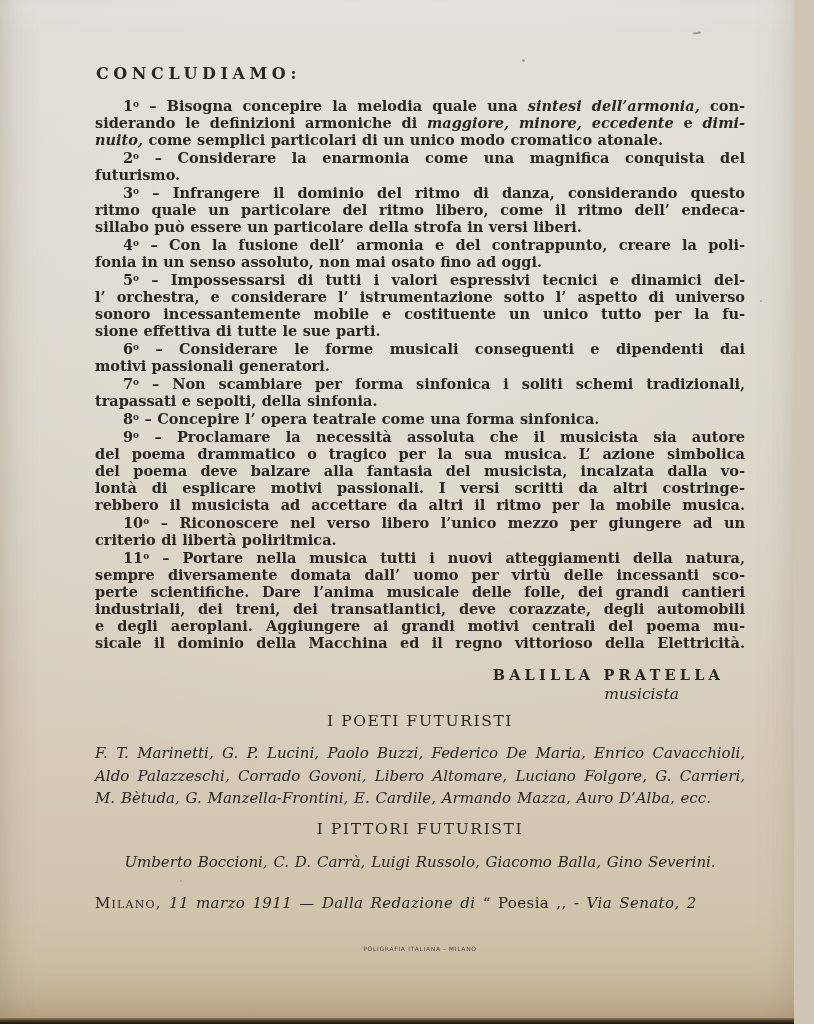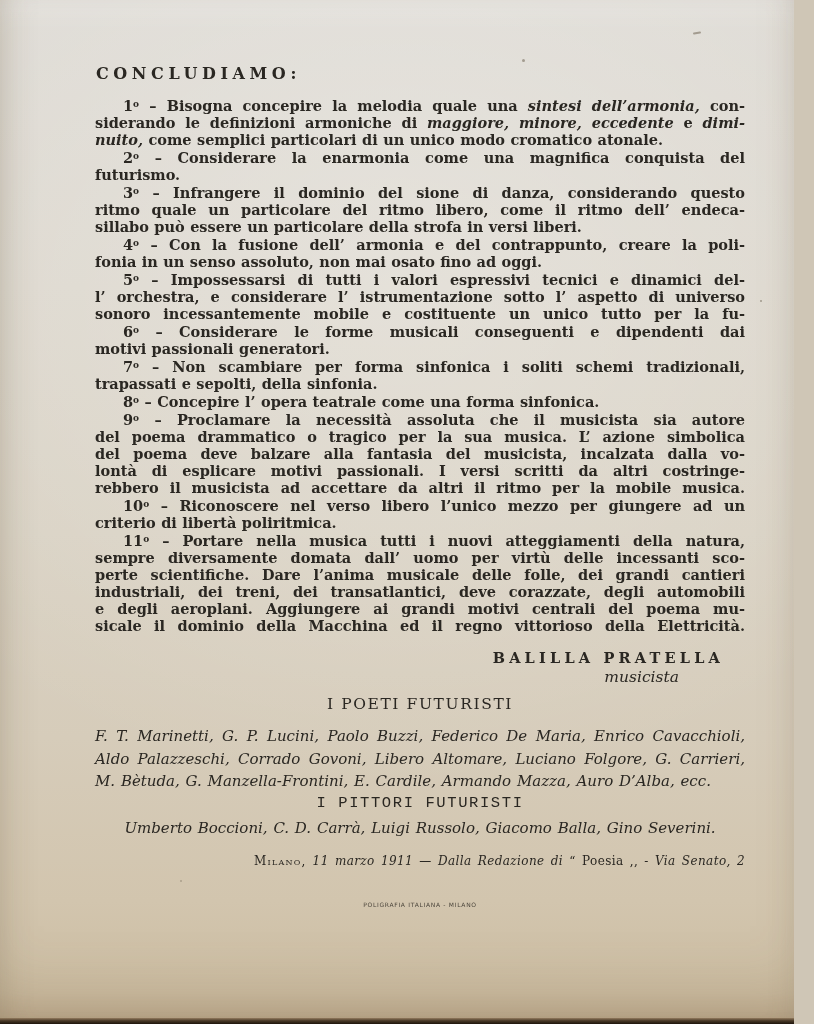--- a/index.html
+++ b/index.html
@@ -48,24 +48,24 @@
   .sig-role { margin-top: 2px; font-style: italic; font-size: 15.5px; padding-right: 66px; }
 
   .section-head {
     margin-top: 9px; text-align: center;
     font-size: 15.5px; font-weight: 400; letter-spacing: 1.6px;
   }
   .poets-lines { margin-top: 12px; font-style: italic; font-size: 15px; line-height: 22.5px; word-spacing: 1px; }
   .pline { text-align: justify; text-align-last: justify; }
   .pline.last { text-align-last: left; }
 
-  .painters-head { margin-top: 1px; font-family: Liberation Mono, monospace; }
-  .painters-line { margin-top: 7px; text-align: center; font-style: italic; font-size: 15px; word-spacing: 1px; }
+  .painters-head { margin-top: 10px; }
+  .painters-line { margin-top: 15px; text-align: center; font-style: italic; font-size: 15px; word-spacing: 1px; }
 
-  .colophon { margin-top: 17px; text-align: right; font-size: 12px; letter-spacing: .4px; word-spacing: 2px; }
+  .colophon { margin-top: 23px; text-align: left; font-size: 15px; letter-spacing: .4px; word-spacing: 2px; }
   .colophon .sc { font-variant: small-caps; letter-spacing: 1.2px; font-style: normal; }
   .colophon .rm { font-style: normal; }
 
   .imprint {
     margin-top: 33px; text-align: center;
     font-family: "DejaVu Sans", sans-serif;
     font-size: 6px; letter-spacing: .7px; color: #4c463c;
   }
 </style>
 </head>
@@ -84,32 +84,33 @@
         <div>
           <div class="line first"><span>1<span class="ord">o</span></span><span> – </span><span>Bisogna concepire la melodia quale una </span><span class="it">sintesi dell’armonia,</span><span> con-</span></div>
           <div class="line"><span>siderando le definizioni armoniche di </span><span class="it">maggiore, minore, eccedente</span><span> e </span><span class="it">dimi-</span></div>
           <div class="line last"><span class="it">nuito,</span><span> come semplici particolari di un unico modo cromatico atonale.</span></div>
         </div>
         <div>
           <div class="line first"><span>2<span class="ord">o</span></span><span> – </span><span>Considerare la enarmonia come una magnifica conquista del</span></div>
           <div class="line last"><span>futurismo.</span></div>
         </div>
         <div>
-          <div class="line first"><span>3<span class="ord">o</span></span><span> – </span><span>Infrangere il dominio del sione di danza, considerando questo</span></div>
+          <div class="line first"><span>3<span class="ord">o</span></span><span> – </span><span>Infrangere il dominio del ritmo di danza, considerando questo</span></div>
           <div class="line"><span>ritmo quale un particolare del ritmo libero, come il ritmo dell’ endeca-</span></div>
           <div class="line last"><span>sillabo può essere un particolare della strofa in versi liberi.</span></div>
         </div>
         <div>
           <div class="line first"><span>4<span class="ord">o</span></span><span> – </span><span>Con la fusione dell’ armonia e del contrappunto, creare la poli-</span></div>
           <div class="line last"><span>fonia in un senso assoluto, non mai osato fino ad oggi.</span></div>
         </div>
         <div>
           <div class="line first"><span>5<span class="ord">o</span></span><span> – </span><span>Impossessarsi di tutti i valori espressivi tecnici e dinamici del-</span></div>
           <div class="line"><span>l’ orchestra, e considerare l’ istrumentazione sotto l’ aspetto di universo</span></div>
           <div class="line"><span>sonoro incessantemente mobile e costituente un unico tutto per la fu-</span></div>
+          <div class="line last"><span>sione effettiva di tutte le sue parti.</span></div>
         </div>
         <div>
           <div class="line first"><span>6<span class="ord">o</span></span><span> – </span><span>Considerare le forme musicali conseguenti e dipendenti dai</span></div>
           <div class="line last"><span>motivi passionali generatori.</span></div>
         </div>
         <div>
           <div class="line first"><span>7<span class="ord">o</span></span><span> – </span><span>Non scambiare per forma sinfonica i soliti schemi tradizionali,</span></div>
           <div class="line last"><span>trapassati e sepolti, della sinfonia.</span></div>
         </div>
         <div>

